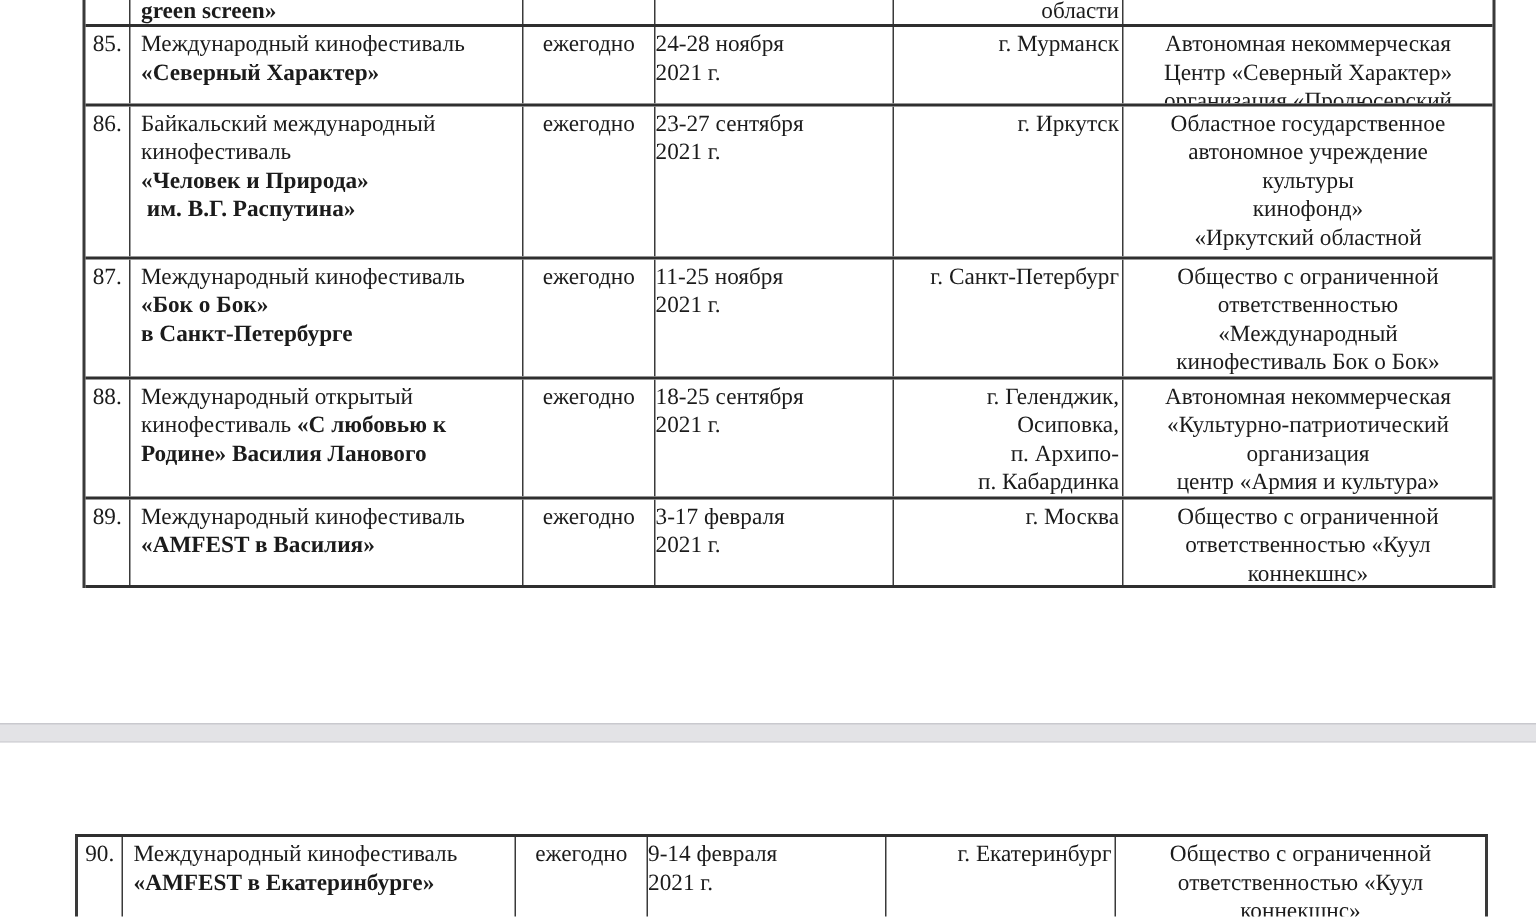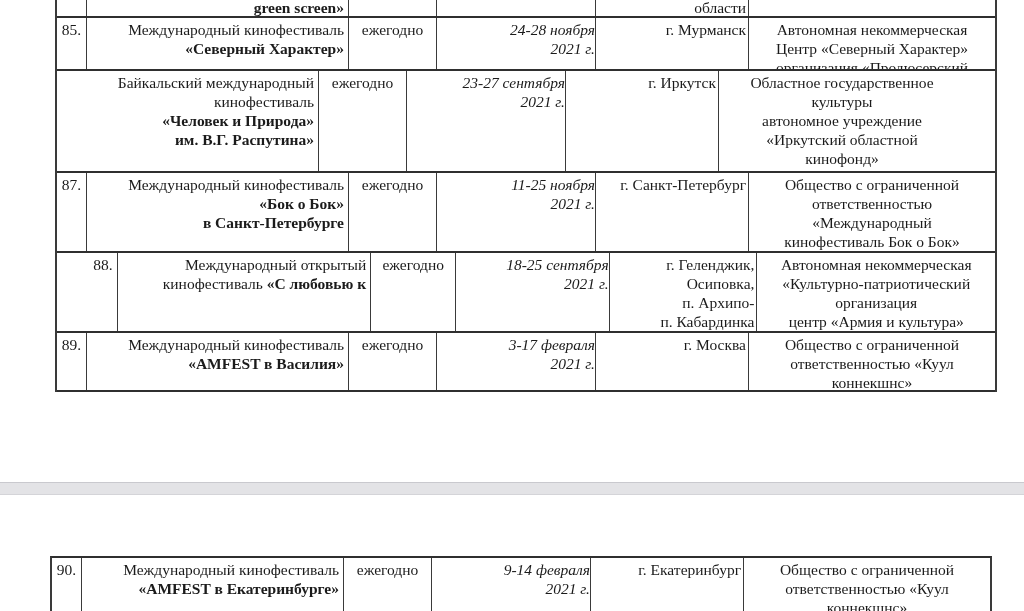--- a/index.html
+++ b/index.html
@@ -14,23 +14,23 @@
   #table-page1{left:55px;top:0;}
   #table-page2{left:50px;top:556px;border-top:2px solid #2f2f2f;}
   .row{display:flex;border-bottom:2px solid #2f2f2f;overflow:hidden;}
   .c{
     box-sizing:border-box;border-right:1px solid #3a3a3a;
     padding-top:2px;overflow:hidden;
     font-size:15.5px;line-height:19px;
   }
   .c:last-child{border-right:none;}
   .col-num{width:30px;text-align:center;}
-  .col-name{width:262px;padding-left:7px;padding-right:4px;text-align:right;}
+  .col-name{width:262px;padding-left:7px;padding-right:4px;text-align:left;}
   .col-freq{width:88px;text-align:center;}
-  .col-dates{width:159px;text-align:right;font-style:italic;}
+  .col-dates{width:159px;text-align:left;}
   .col-city{width:153px;text-align:right;padding-left:2px;padding-right:2px;}
   .col-org{width:246px;text-align:center;padding-left:3px;padding-right:3px;}
   .bold{font-weight:bold;}
   .row-partial .c{padding-top:0;line-height:16px;}
   #page-break-band{
     position:absolute;left:0;top:482px;width:1024px;height:11px;
     background:#e3e3e6;border-top:1px solid #c9c9ce;border-bottom:1px solid #d4d4d8;
     box-sizing:content-box;
   }
 </style>
@@ -65,40 +65,41 @@
         <div class="c col-city">
           <div class="line">г. Мурманск</div>
         </div>
         <div class="c col-org">
           <div class="line">Автономная некоммерческая</div>
           <div class="line">Центр «Северный Характер»</div>
           <div class="line">организация «Продюсерский</div>
         </div>
       </div>
       <div class="row" style="height: 100px;">
+        <div class="c col-num">86.</div>
         <div class="c col-name">
           <div class="line"><span>Байкальский международный</span></div>
           <div class="line"><span>кинофестиваль</span></div>
           <div class="line"><span class="bold">«Человек и Природа»</span></div>
           <div class="line"><span class="bold">&nbsp;им. В.Г. Распутина»</span></div>
         </div>
         <div class="c col-freq">ежегодно</div>
         <div class="c col-dates">
           <div class="line">23-27 сентября</div>
           <div class="line">2021 г.</div>
         </div>
         <div class="c col-city">
           <div class="line">г. Иркутск</div>
         </div>
         <div class="c col-org">
           <div class="line">Областное государственное</div>
+          <div class="line">автономное учреждение</div>
           <div class="line">культуры</div>
-          <div class="line">автономное учреждение</div>
+          <div class="line">кинофонд»</div>
           <div class="line">«Иркутский областной</div>
-          <div class="line">кинофонд»</div>
         </div>
       </div>
       <div class="row" style="height: 78px;">
         <div class="c col-num">87.</div>
         <div class="c col-name">
           <div class="line"><span>Международный кинофестиваль</span></div>
           <div class="line"><span class="bold">«Бок о Бок»</span></div>
           <div class="line"><span class="bold">в Санкт-Петербурге</span></div>
         </div>
         <div class="c col-freq">ежегодно</div>
@@ -109,25 +110,26 @@
         <div class="c col-city">
           <div class="line">г. Санкт-Петербург</div>
         </div>
         <div class="c col-org">
           <div class="line">Общество с ограниченной</div>
           <div class="line">ответственностью</div>
           <div class="line">«Международный</div>
           <div class="line">кинофестиваль Бок о Бок»</div>
         </div>
       </div>
-      <div class="row" style="height: 78px; padding-left: 32px;">
+      <div class="row" style="height: 78px;">
         <div class="c col-num">88.</div>
         <div class="c col-name">
           <div class="line"><span>Международный открытый</span></div>
           <div class="line"><span>кинофестиваль </span><span class="bold">«С любовью к</span></div>
+          <div class="line"><span class="bold">Родине» Василия Ланового</span></div>
         </div>
         <div class="c col-freq">ежегодно</div>
         <div class="c col-dates">
           <div class="line">18-25 сентября</div>
           <div class="line">2021 г.</div>
         </div>
         <div class="c col-city">
           <div class="line">г. Геленджик,</div>
           <div class="line">Осиповка,</div>
           <div class="line">п. Архипо-</div>

